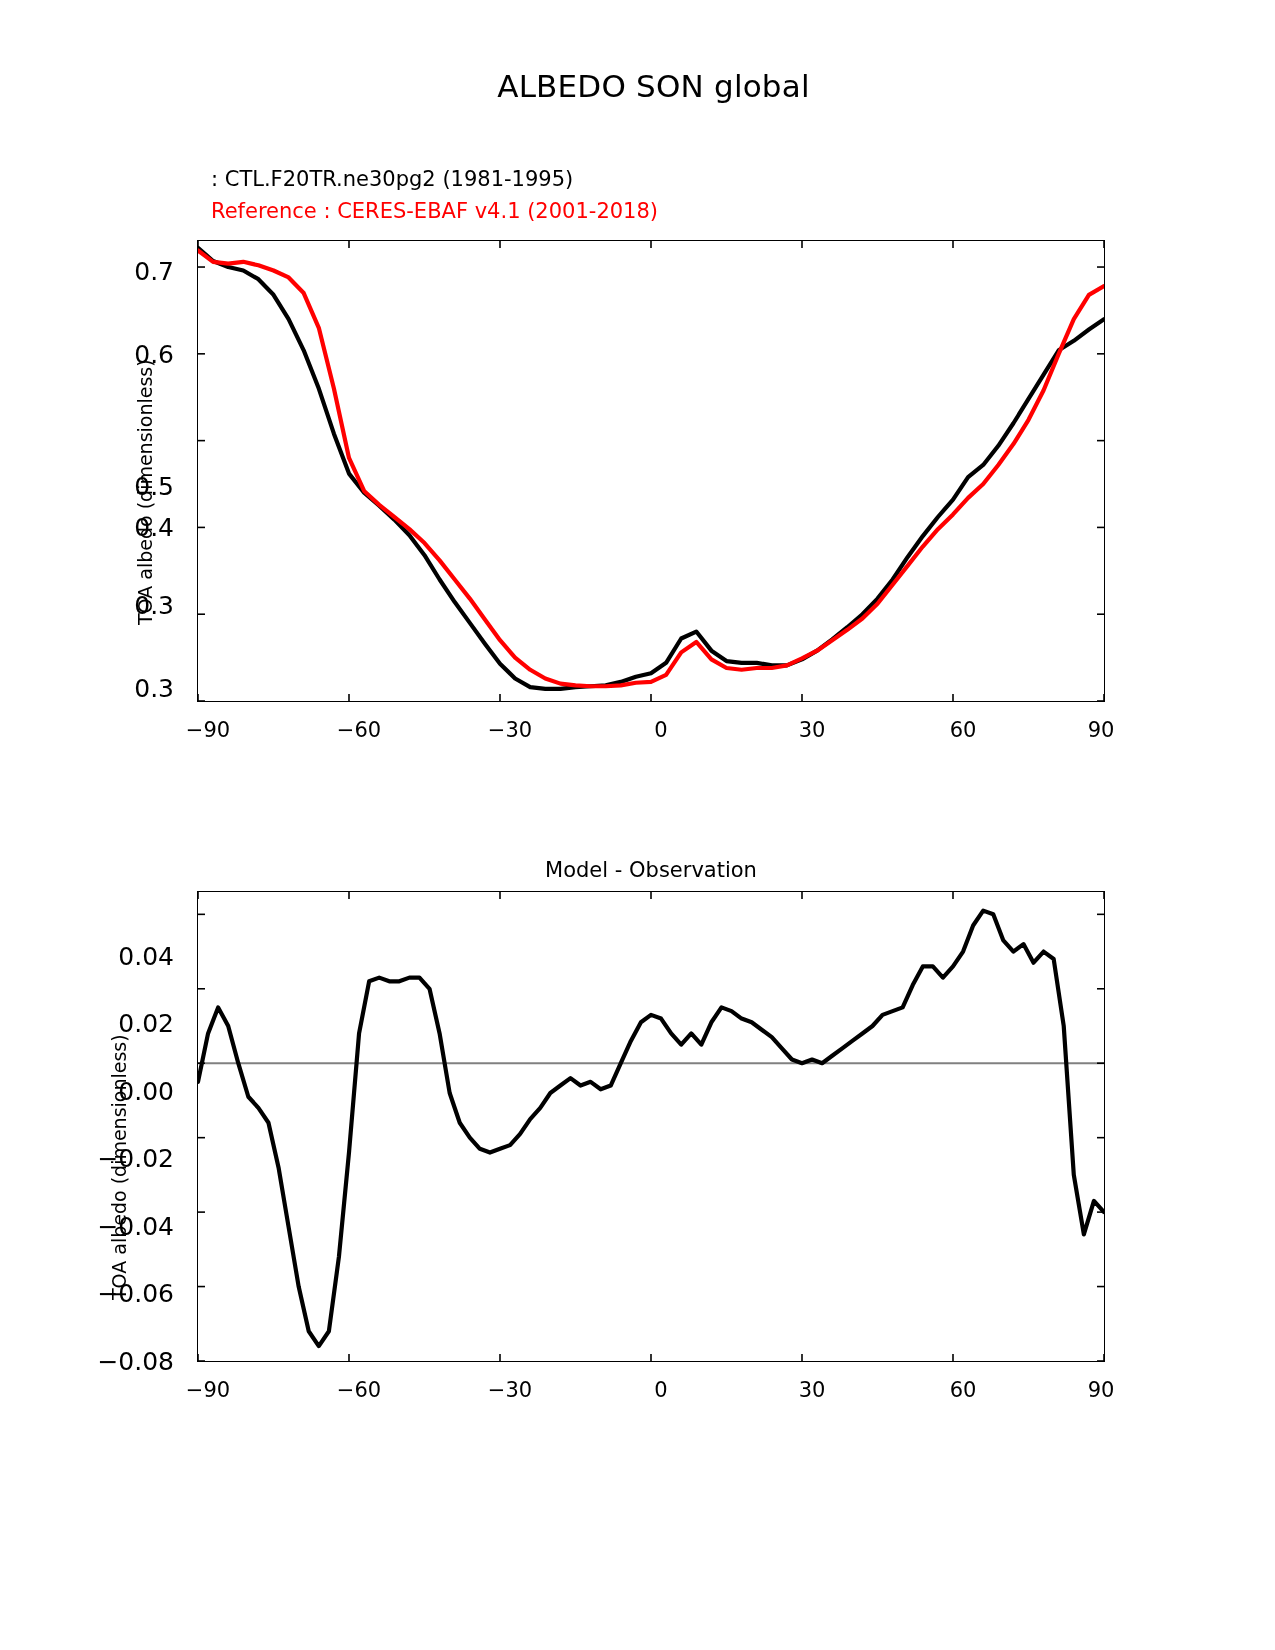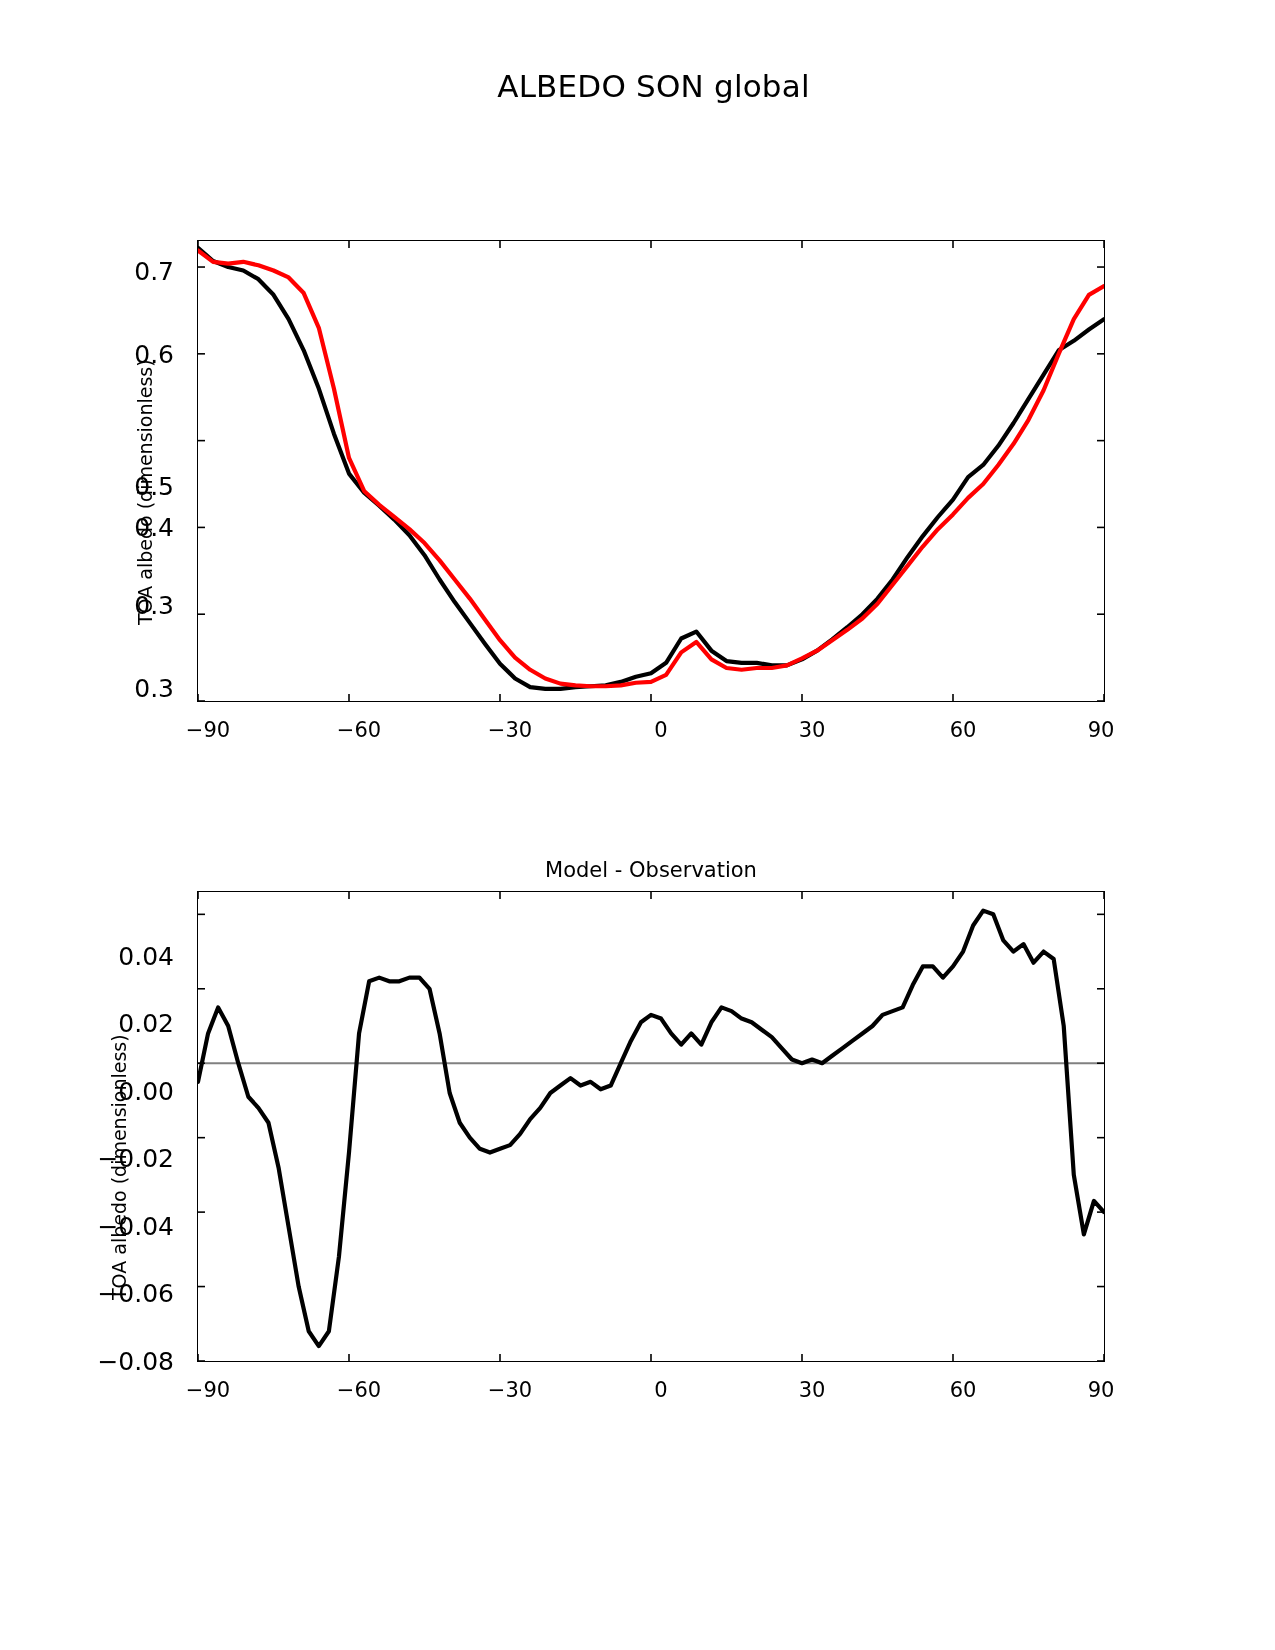--- a/index.html
+++ b/index.html
@@ -95,20 +95,24 @@
     font-size: 21px;
   }
 </style>
 </head>
 <body>
 
 <div class="figure">
 
   <div class="fig-title">ALBEDO SON global</div>
 
+  <div class="legend">
+    <div class="model-line">: CTL.F20TR.ne30pg2 (1981-1995)</div>
+    <div class="ref-line">Reference : CERES-EBAF v4.1 (2001-2018)</div>
+  </div>
 
   <div class="panel" id="panel-top">
     <svg class="plot-svg" id="svg-top" viewBox="0 0 908 462" preserveAspectRatio="none">
         <line x1="0" x2="7" y1="462" y2="462" stroke="#000" stroke-width="1.6"></line>
         <line x1="901" x2="908" y1="462" y2="462" stroke="#000" stroke-width="1.6"></line>
         <line x1="0" x2="7" y1="374.8301886792453" y2="374.8301886792453" stroke="#000" stroke-width="1.6"></line>
         <line x1="901" x2="908" y1="374.8301886792453" y2="374.8301886792453" stroke="#000" stroke-width="1.6"></line>
         <line x1="0" x2="7" y1="287.66037735849056" y2="287.66037735849056" stroke="#000" stroke-width="1.6"></line>
         <line x1="901" x2="908" y1="287.66037735849056" y2="287.66037735849056" stroke="#000" stroke-width="1.6"></line>
         <line x1="0" x2="7" y1="200.49056603773585" y2="200.49056603773585" stroke="#000" stroke-width="1.6"></line>

